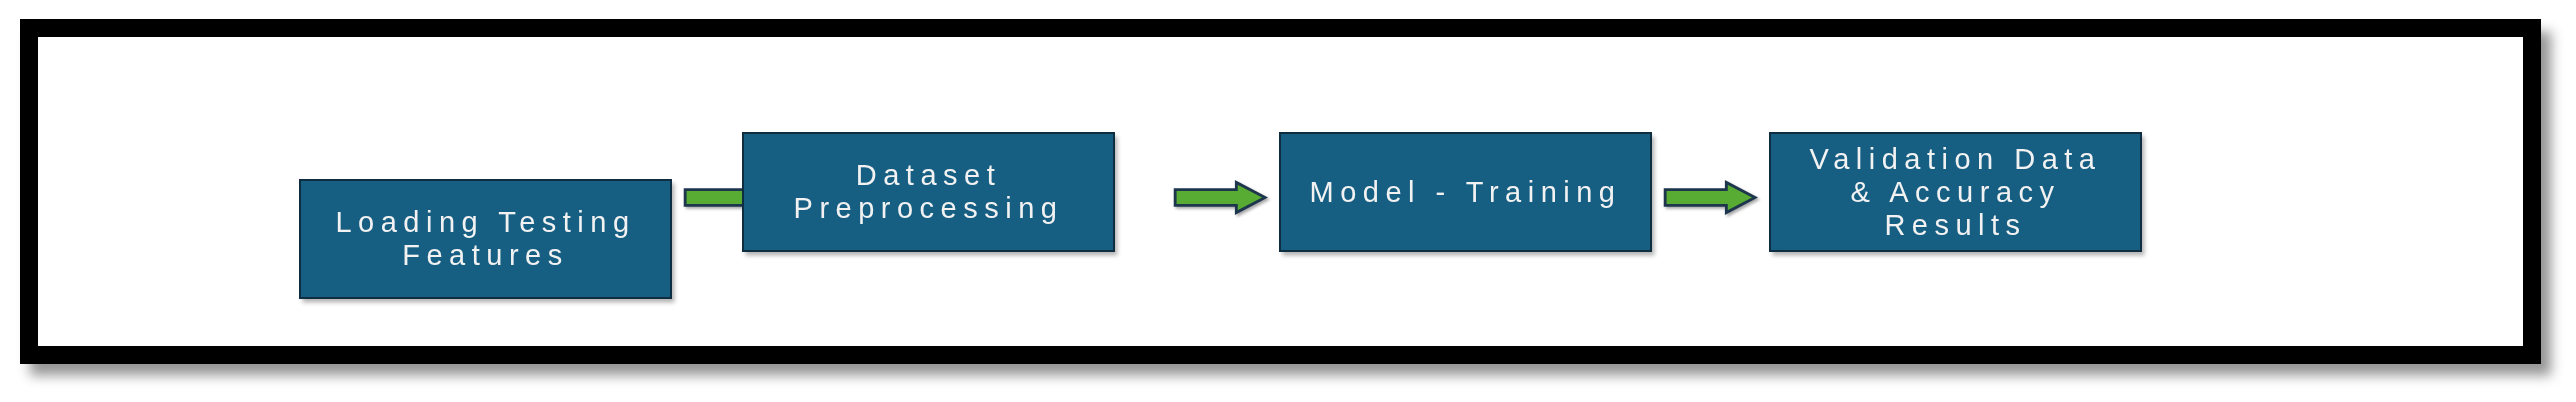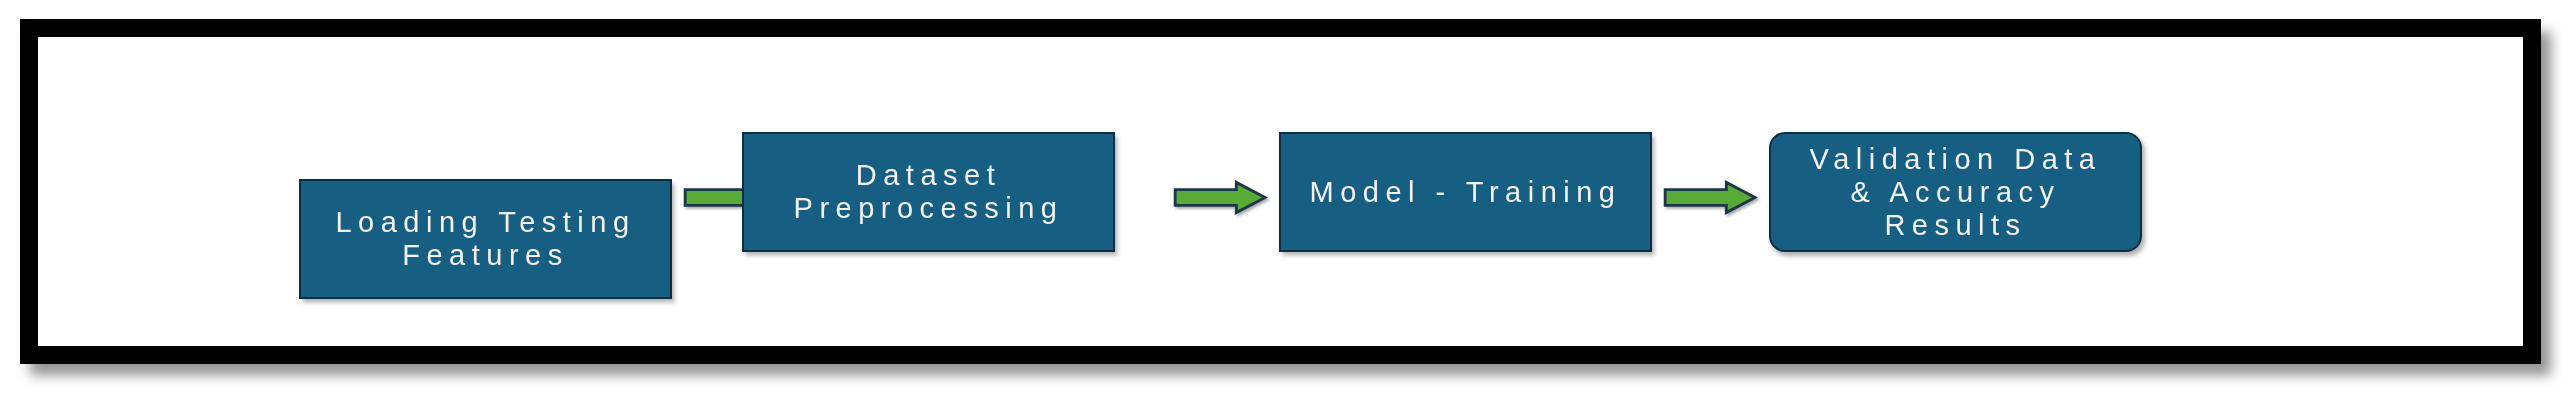--- a/index.html
+++ b/index.html
@@ -42,21 +42,21 @@
   .node-label {
     color: var(--node-text, #f2f2f2);
     font-size: 29px;
     line-height: 33px;
     letter-spacing: 6.5px;
     white-space: pre-line;
   }
   .node-1 { left: 299px; margin-top: 47px; }
   .node-2 { left: 742px; }
   .node-3 { left: 1279px; align-items: center; }
-  .node-4 { left: 1769px; border-radius: 16px; }
+  .node-4 { left: 1769px; }
   .arrow {
     position: absolute;
     top: 180px;
     width: 95px;
     height: 35px;
     filter: drop-shadow(2.2px 2.2px 1.4px rgba(0, 0, 0, 0.35));
   }
   .arrow polygon {
     fill: var(--arrow-fill, #58ac33);
     stroke: var(--arrow-outline, #1d354d);

